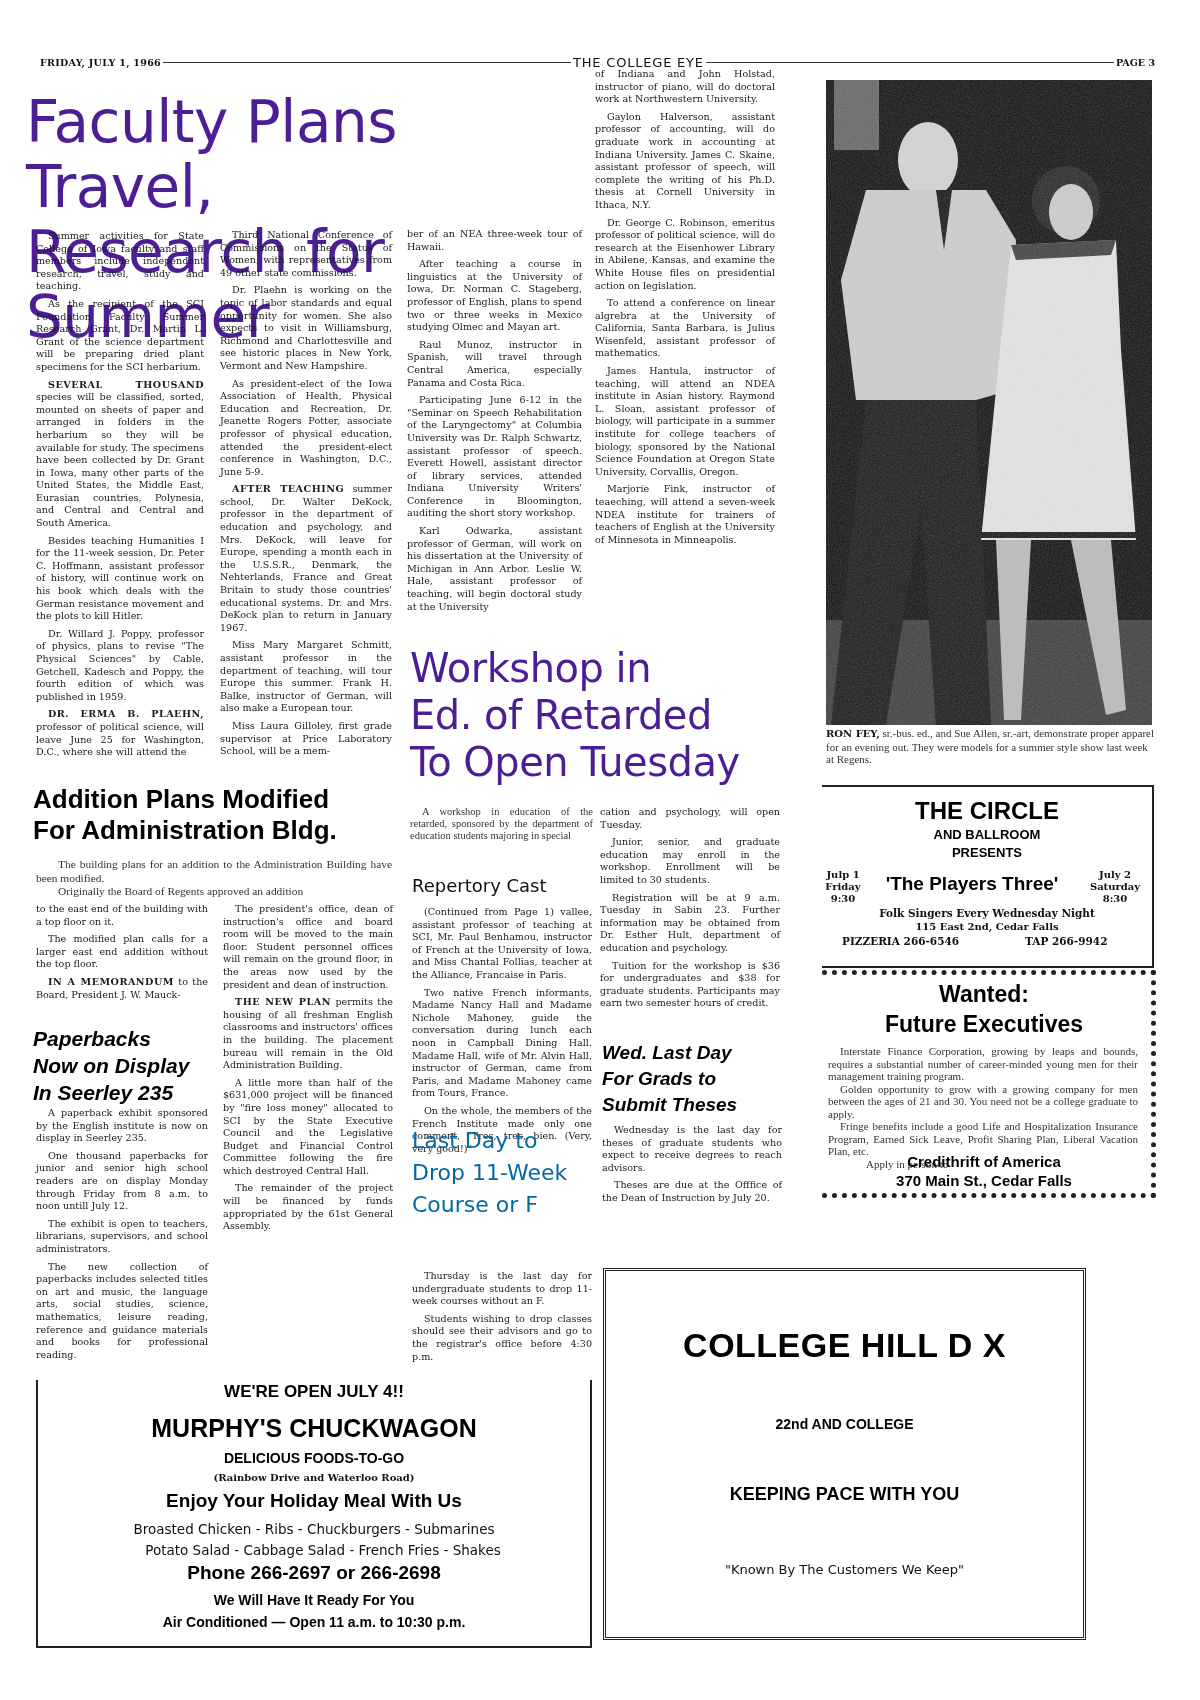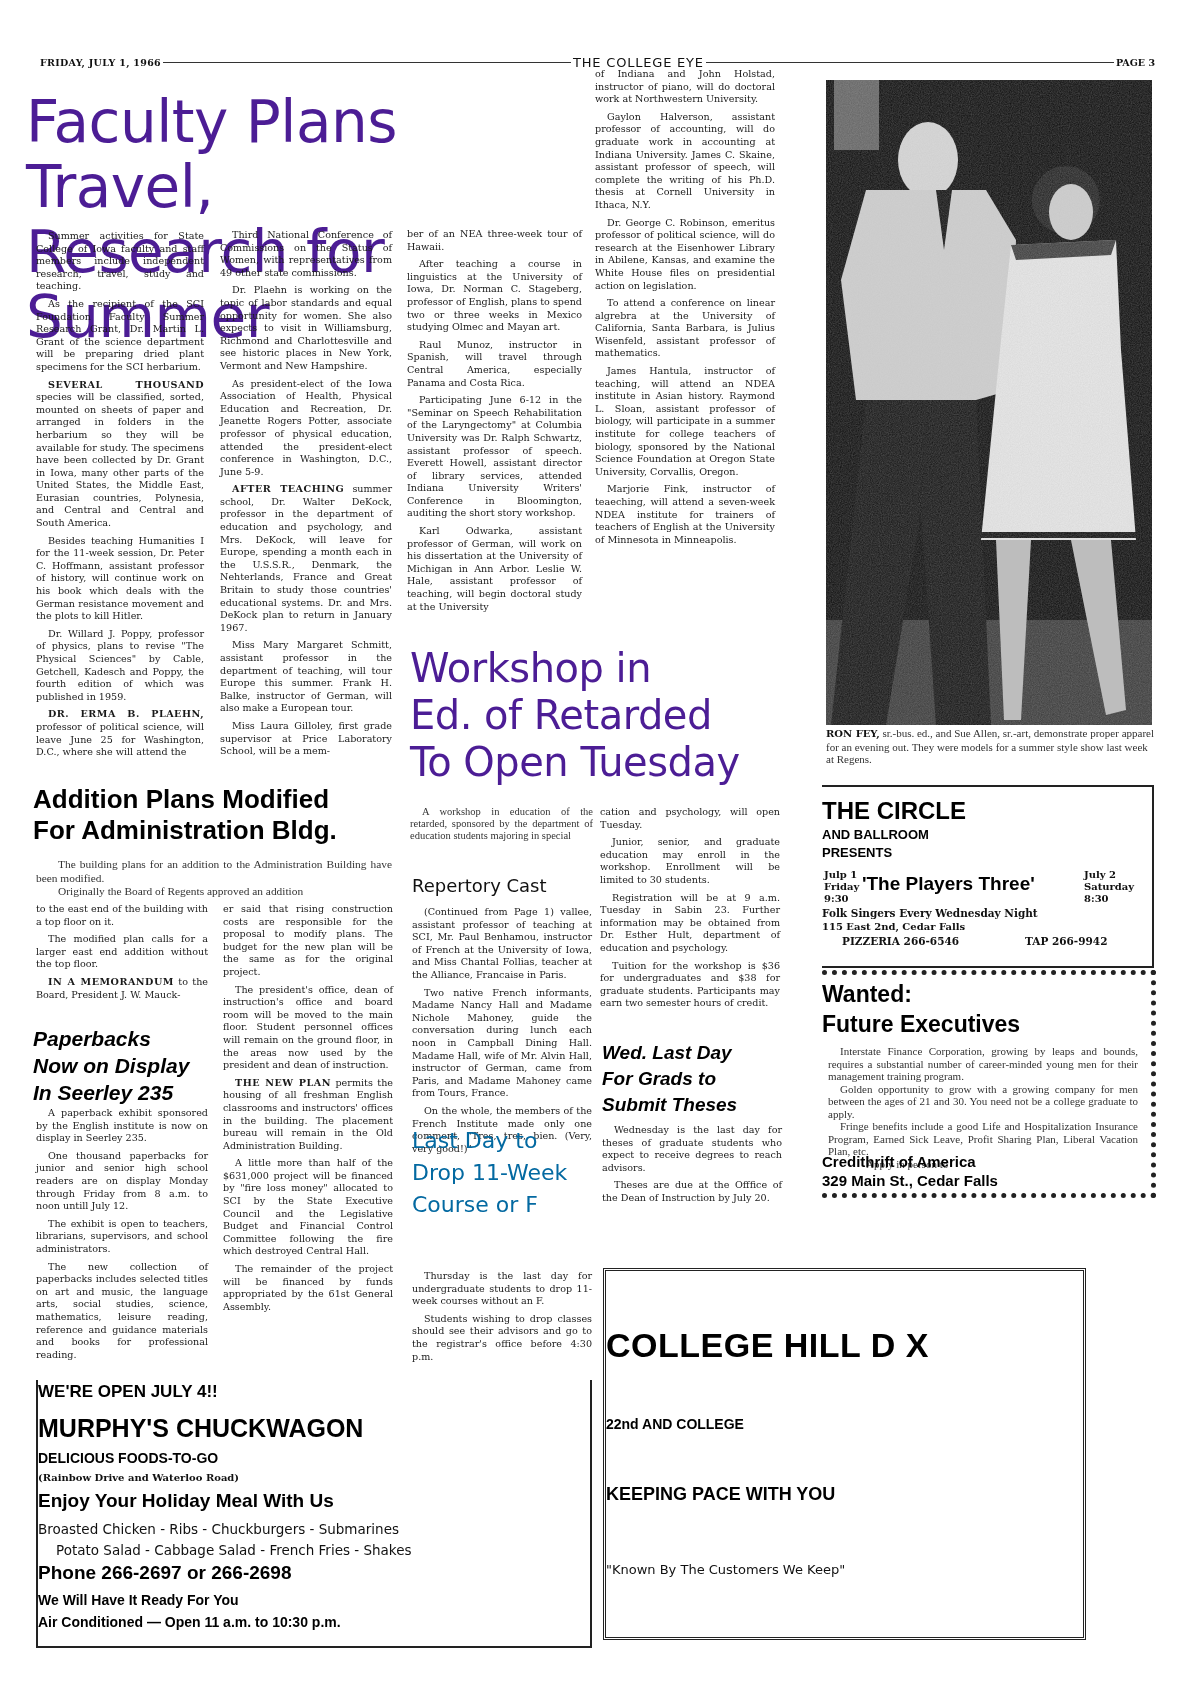--- a/index.html
+++ b/index.html
@@ -22,21 +22,21 @@
 
   .headline-big { font-family: "DejaVu Sans", sans-serif; font-weight: normal; color: #4c1d95; letter-spacing: -0.5px; }
   .hb-bold { font-family: "Liberation Sans", sans-serif; font-weight: bold; color: #000; }
 
   .photo { left: 826px; top: 80px; width: 326px; height: 645px; background: #111; overflow: hidden; }
   .caption { left: 826px; top: 727px; width: 330px; font-family: "Liberation Serif", serif; font-size: 11px; line-height: 12.5px; color: #333; }
   .caption b { font-family: "DejaVu Serif", serif; color: #111; font-size: 10px; }
 
   .ad-box { border: 2px solid #222; }
   .ad-dotted { border: 5px dotted #222; }
-  .center { }
+  .center { text-align: center; }
 </style>
 </head>
 <body>
 
 <div class="abs masthead">
   <span class="date">FRIDAY, JULY 1, 1966</span>
   <span class="rule"></span>
   <span class="paper">THE COLLEGE EYE</span>
   <span class="rule"></span>
   <span class="page">PAGE 3</span>
@@ -159,21 +159,20 @@
 <div class="abs body-text light" style="left:36px; top:858px; width:356px;">
   <p style="text-indent:22px; margin-bottom:0;">The building plans for an addition to the Administration Building have been modified.</p>
   <p style="text-indent:22px;">Originally the Board of Regents approved an addition</p>
 </div>
 <div class="abs body-text" style="left:36px; top:903px; width:172px;">
     <p style="text-indent: 0px;"><span>to the east end of the building with a top floor on it.</span></p>
     <p><span>The modified plan calls for a larger east end addition without the top floor.</span></p>
     <p><span class="lead">IN A MEMORANDUM</span><span> to the Board, President J. W. Mauck-</span></p>
   </div>
 <div class="abs body-text" style="left:223px; top:903px; width:170px;">
-    <p style="text-indent: 0px;"><span>er said that rising construction costs are responsible for the proposal to modify plans. The budget for the new plan will be the same as for the original project.</span></p>
     <p><span>The president's office, dean of instruction's office and board room will be moved to the main floor. Student personnel offices will remain on the ground floor, in the areas now used by the president and dean of instruction.</span></p>
     <p><span class="lead">THE NEW PLAN</span><span> permits the housing of all freshman English classrooms and instructors' offices in the building. The placement bureau will remain in the Old Administration Building.</span></p>
     <p><span>A little more than half of the $631,000 project will be financed by "fire loss money" allocated to SCI by the State Executive Council and the Legislative Budget and Financial Control Committee following the fire which destroyed Central Hall.</span></p>
     <p><span>The remainder of the project will be financed by funds appropriated by the 61st General Assembly.</span></p>
   </div>
 
 <div class="abs hb-bold" style="left:33px; top:1025px; font-size:21px; line-height:27px; font-style:italic;">
   <div>Paperbacks</div>
   <div>Now on Display</div>
   <div>In Seerley 235</div>
@@ -209,21 +208,21 @@
 <div class="abs ad-dotted" style="left:822px; top:970px; width:334px; height:228px; border-left:none;">
   <div class="abs hb-bold center" style="left:0; top:36px; width:324px; font-size:23px;">Future Executives</div>
   <div class="abs hb-bold center" style="left:0; top:6px; width:324px; font-size:23px;">Wanted:</div>
   <div class="abs" style="left:6px; top:70px; width:310px; font-family:'Liberation Serif', serif; font-size:11px; line-height:12.5px; color:#333; text-align:justify;">
     <p style="text-indent:12px;">Interstate Finance Corporation, growing by leaps and bounds, requires a substantial number of career-minded young men for their management training program.</p>
     <p style="text-indent:12px;">Golden opportunity to grow with a growing company for men between the ages of 21 and 30. You need not be a college graduate to apply.</p>
     <p style="text-indent:12px;">Fringe benefits include a good Life and Hospitalization Insurance Program, Earned Sick Leave, Profit Sharing Plan, Liberal Vacation Plan, etc.</p>
     <p style="text-indent:38px;">Apply in person to</p>
   </div>
   <div class="abs hb-bold center" style="left:0; top:178px; width:324px; font-size:15px;">Credithrift of America</div>
-  <div class="abs hb-bold center" style="left:0; top:197px; width:324px; font-size:15px;">329 Main St., Cedar Falls</div>
+  <div class="abs hb-bold center" style="left:0; top:197px; width:324px; font-size:15px;">370 Main St., Cedar Falls</div>
 </div>
 
 <div class="abs ad-box" style="left:36px; top:1380px; width:556px; height:268px; border-top:none;">
   <div class="abs hb-bold center" style="left:0; top:2px; width:552px; font-size:17px;">WE'RE OPEN JULY 4!!</div>
   <div class="abs hb-bold center" style="left:0; top:34px; width:552px; font-size:25px;">MURPHY'S CHUCKWAGON</div>
   <div class="abs hb-bold center" style="left:0; top:70px; width:552px; font-size:14px;">DELICIOUS FOODS-TO-GO</div>
   <div class="abs serif center" style="left:0; top:92px; width:552px; font-size:10px; font-weight:bold;">(Rainbow Drive and Waterloo Road)</div>
   <div class="abs hb-bold center" style="left:0; top:110px; width:552px; font-size:19px;">Enjoy Your Holiday Meal With Us</div>
   <div class="abs sans center" style="left:0; top:141px; width:552px; font-size:13.5px;">Broasted Chicken - Ribs - Chuckburgers - Submarines</div>
   <div class="abs sans center" style="left:0; top:162px; width:552px; font-size:13.5px;padding-left:18px;">Potato Salad - Cabbage Salad - French Fries - Shakes</div>

